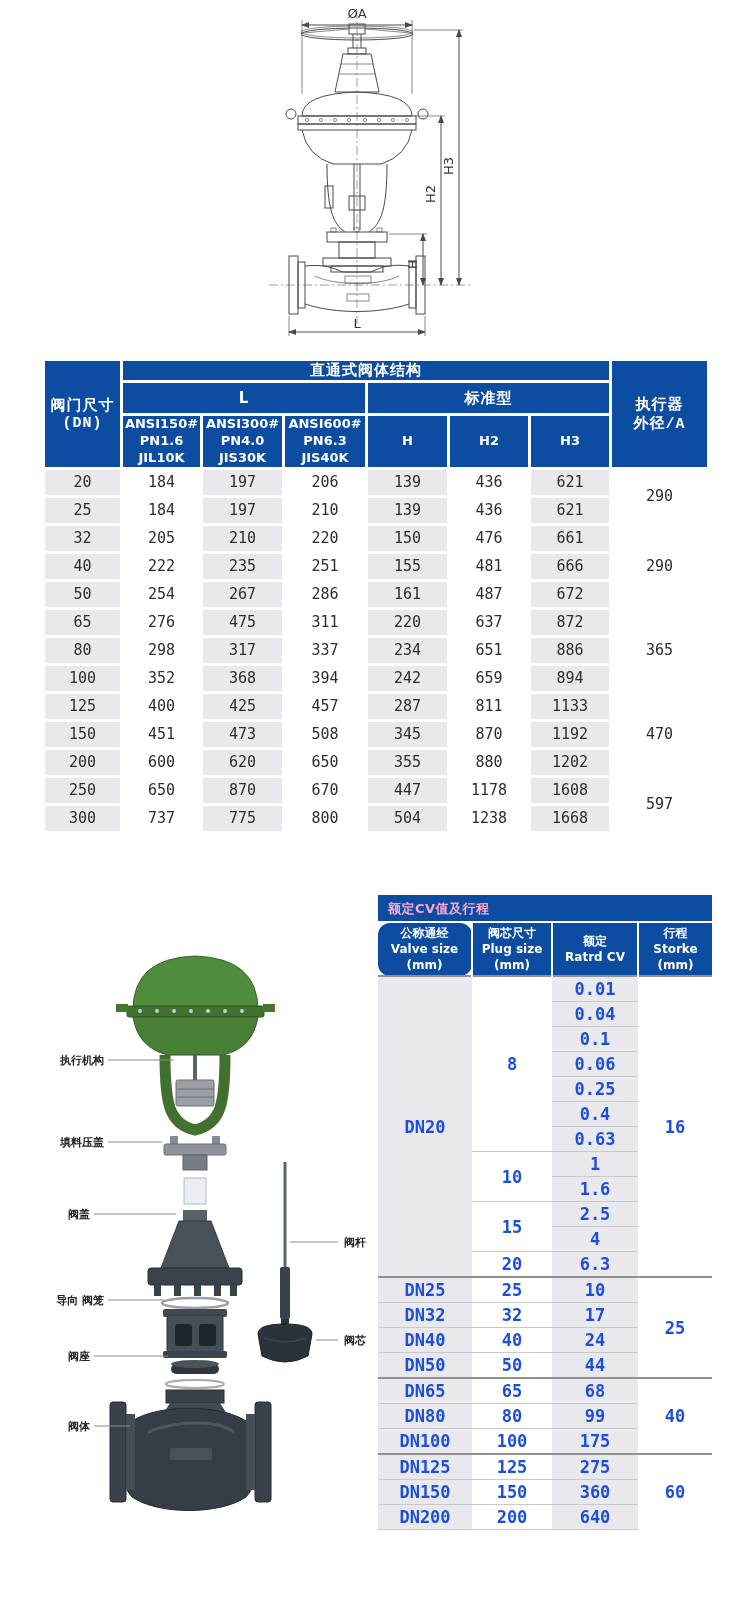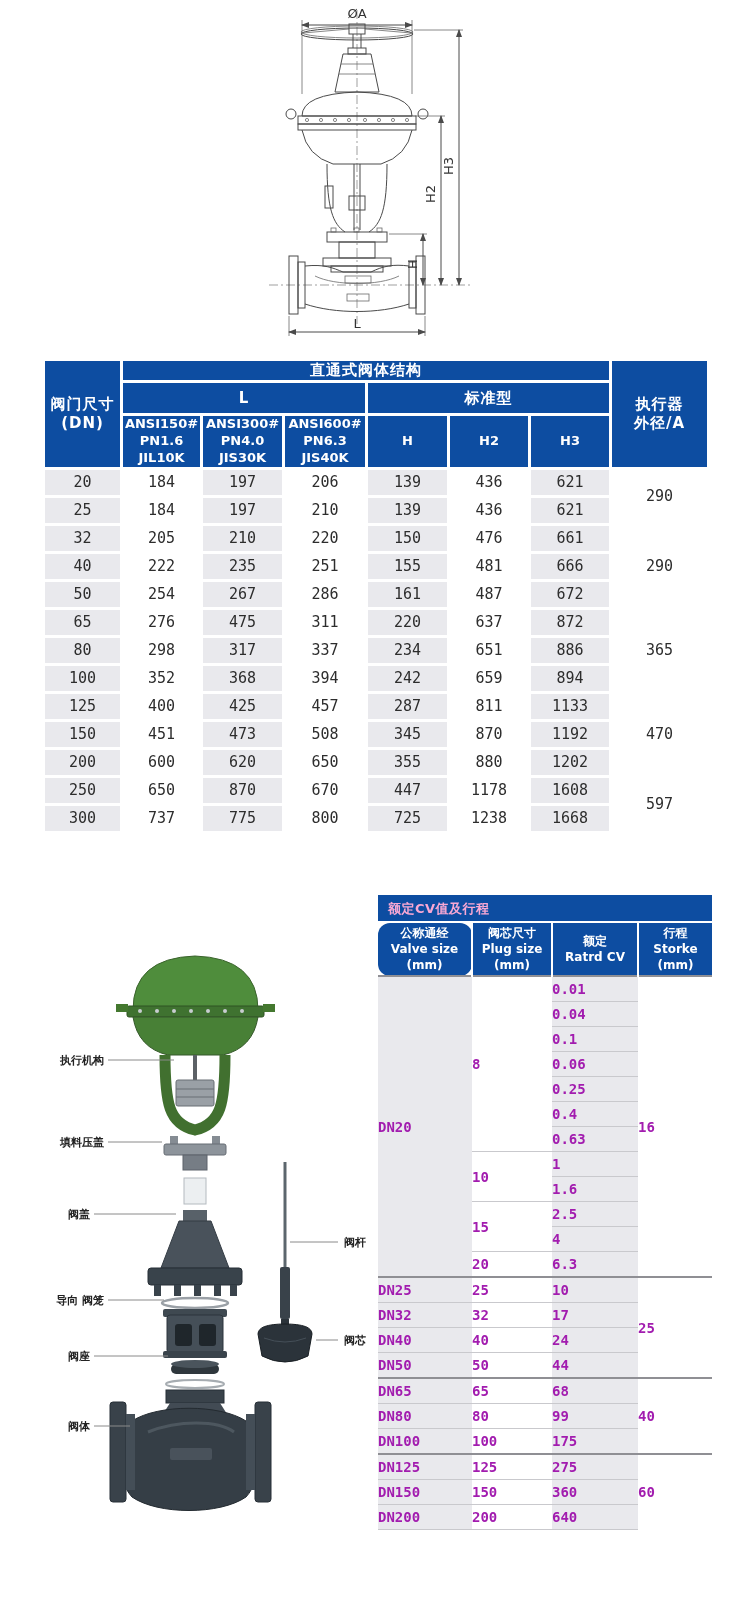--- a/index.html
+++ b/index.html
@@ -19,21 +19,21 @@
   table.t1{
     position:absolute;left:42px;top:358px;
     border-collapse:separate;border-spacing:3px;table-layout:fixed;
   }
   .t1 th{
     background:#0d4da1;color:#fff;font-weight:bold;text-align:center;
     vertical-align:middle;white-space:pre-line;padding:0;
   }
   .t1 th.cjk{font-size:15px;letter-spacing:1px;}
   .t1 th.ansi{font-size:13px;line-height:1.3;font-family:"DejaVu Sans","Liberation Sans",sans-serif;}
-  .t1 tr.hr1 th{height:15px;}
+  .t1 tr.hr1 th{height:15px;font-family:Liberation Mono, monospace;}
   .t1 tr.hr2 th{height:30px;}
   .t1 tr.hr3 th{height:48px;}
   .t1 td{
     height:25px;text-align:center;vertical-align:middle;
     font-size:15px;color:#2d2d2d;padding:0;
     font-family:"DejaVu Sans Mono","Liberation Mono",monospace;
   }
   .t1 td.g{background:#e9e9ed;}
   .t1 td.w{background:#ffffff;}
   .t1 td.a{background:#ffffff;}
@@ -45,23 +45,23 @@
     border-bottom:2px solid #fff;letter-spacing:.5px;
   }
   table.t2{border-collapse:collapse;width:100%;table-layout:fixed;}
   .t2 th{
     background:#0d4da1;color:#fff;font-size:12px;font-weight:bold;
     white-space:pre-line;height:52px;vertical-align:middle;text-align:center;
     border-left:2px solid #fff;padding:0;line-height:1.35;
   }
   .t2 th:first-child{border-left:none;border-radius:12px;}
   .t2 td{
-    vertical-align:middle;height:24px;padding:0;
+    text-align:center;vertical-align:middle;height:24px;padding:0;
     font-family:"DejaVu Sans Mono","Liberation Mono",monospace;
-    font-size:14px;font-weight:bold;color:#a21caf;
+    font-size:17px;font-weight:bold;color:#1d4ed8;
     border-bottom:1px solid #c9c9cd;
   }
   .t2 td.c-valve,.t2 td.c-cv{background:#e9e9ed;}
   .t2 td.c-plug,.t2 td.c-stroke{background:#fff;}
   .t2 td.c-stroke{border-bottom:none;}
   .t2 tr.group-start td{border-top:2px solid #8f8f94;}
   
   #exploded{position:absolute;left:28px;top:932px;}
   #exploded text{font-size:11px;font-weight:bold;fill:#222;font-family:"DejaVu Sans",sans-serif;}
   #exploded .lead{stroke:#8a8a8a;stroke-width:1;}
@@ -330,21 +330,21 @@
         <td class="g">447</td>
         <td class="w">1178</td>
         <td class="g">1608</td>
         <td rowspan="2" class="a">597</td>
       </tr>
       <tr>
         <td class="g">300</td>
         <td class="w">737</td>
         <td class="g">775</td>
         <td class="w">800</td>
-        <td class="g">725</td>
+        <td class="g">504</td>
         <td class="w">1238</td>
         <td class="g">1668</td>
       </tr>
     </tbody>
 </table>
 
 <svg id="exploded" width="350" height="610" viewBox="0 0 350 610">
 
   <g>
     <path d="M105,78 Q105,26 167,24 Q230,26 230,78 Z" fill="#4f8d3c" stroke="#3a632c" stroke-width="1"></path>

